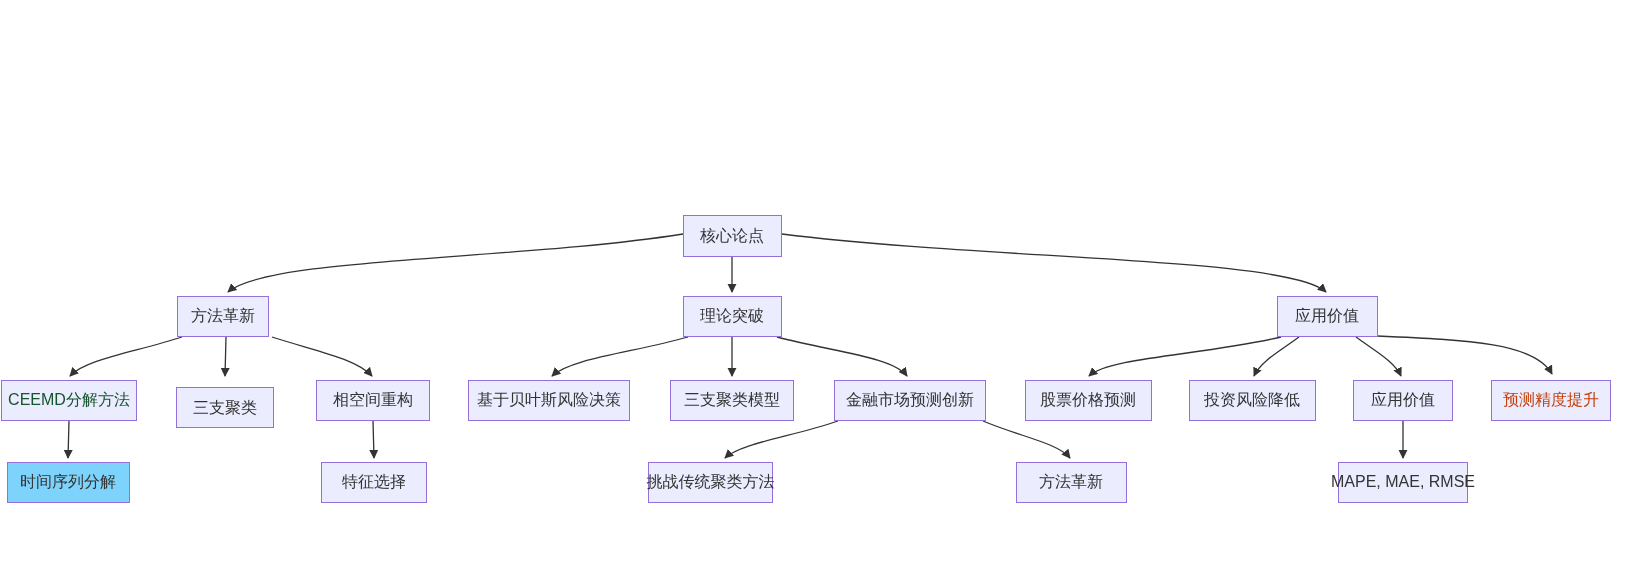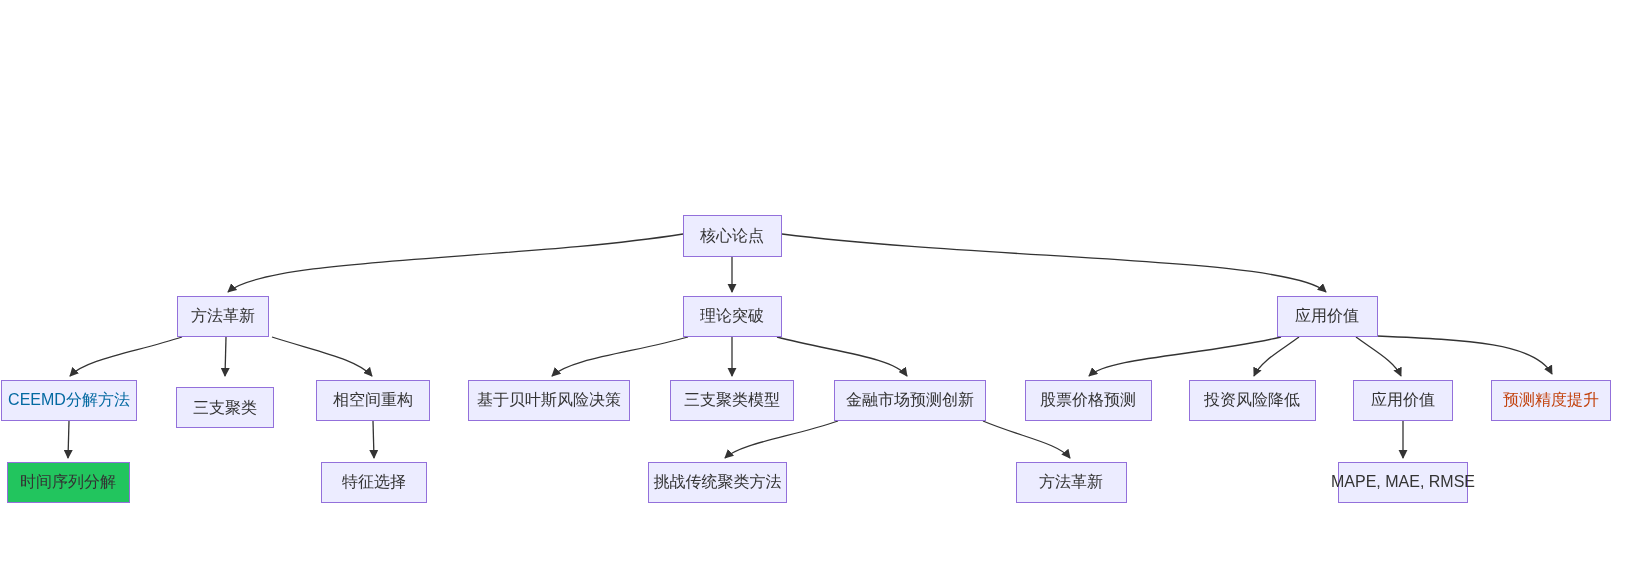--- a/index.html
+++ b/index.html
@@ -75,21 +75,21 @@
     <div class="node" style="left: 177px; top: 295.5px; width: 92px; height: 41px; background: rgb(236, 236, 255); border-color: rgb(147, 112, 219);">
       <span style="color: rgb(51, 51, 51);">方法革新</span>
     </div>
     <div class="node" style="left: 682.5px; top: 295.5px; width: 99px; height: 41px; background: rgb(236, 236, 255); border-color: rgb(147, 112, 219);">
       <span style="color: rgb(51, 51, 51);">理论突破</span>
     </div>
     <div class="node" style="left: 1276.5px; top: 295.5px; width: 101px; height: 41px; background: rgb(236, 236, 255); border-color: rgb(147, 112, 219);">
       <span style="color: rgb(51, 51, 51);">应用价值</span>
     </div>
     <div class="node" style="left: 1px; top: 379.5px; width: 136px; height: 41px; background: rgb(236, 236, 255); border-color: rgb(147, 112, 219);">
-      <span style="color: #0369a1; text-align: center;">CEEMD分解方法</span>
+      <span style="color: #14532d; text-align: center;">CEEMD分解方法</span>
     </div>
     <div class="node" style="left: 176px; top: 387px; width: 98px; height: 41px; background: rgb(236, 236, 255); border-color: rgb(147, 112, 219);">
       <span style="color: rgb(51, 51, 51);">三支聚类</span>
     </div>
     <div class="node" style="left: 316px; top: 379.5px; width: 114px; height: 41px; background: rgb(236, 236, 255); border-color: rgb(147, 112, 219);">
       <span style="color: rgb(51, 51, 51);">相空间重构</span>
     </div>
     <div class="node" style="left: 468px; top: 379.5px; width: 162px; height: 41px; background: rgb(236, 236, 255); border-color: rgb(147, 112, 219);">
       <span style="color: rgb(51, 51, 51);">基于贝叶斯风险决策</span>
     </div>
@@ -104,27 +104,27 @@
     </div>
     <div class="node" style="left: 1188.5px; top: 379.5px; width: 127px; height: 41px; background: rgb(236, 236, 255); border-color: rgb(147, 112, 219);">
       <span style="color: rgb(51, 51, 51);">投资风险降低</span>
     </div>
     <div class="node" style="left: 1353px; top: 379.5px; width: 100px; height: 41px; background: rgb(236, 236, 255); border-color: rgb(147, 112, 219);">
       <span style="color: rgb(51, 51, 51);">应用价值</span>
     </div>
     <div class="node" style="left: 1491px; top: 379.5px; width: 120px; height: 41px; background: rgb(236, 236, 255); border-color: rgb(147, 112, 219);">
       <span style="color: #c2410c;">预测精度提升</span>
     </div>
-    <div class="node" style="left: 6.5px; top: 461.5px; width: 123px; height: 41px; background: #22c55e; border-color: rgb(147, 112, 219);">
+    <div class="node" style="left: 6.5px; top: 461.5px; width: 123px; height: 41px; background: #7dd3fc; border-color: rgb(147, 112, 219);">
       <span style="color: rgb(51, 51, 51);">时间序列分解</span>
     </div>
     <div class="node" style="left: 321px; top: 461.5px; width: 106px; height: 41px; background: rgb(236, 236, 255); border-color: rgb(147, 112, 219);">
       <span style="color: rgb(51, 51, 51);">特征选择</span>
     </div>
-    <div class="node" style="left: 648px; top: 461.5px; width: 139px; height: 41px; background: rgb(236, 236, 255); border-color: rgb(147, 112, 219);">
+    <div class="node" style="left: 648px; top: 461.5px; width: 125px; height: 41px; background: rgb(236, 236, 255); border-color: rgb(147, 112, 219);">
       <span style="color: rgb(51, 51, 51);">挑战传统聚类方法</span>
     </div>
     <div class="node" style="left: 1015.5px; top: 461.5px; width: 111px; height: 41px; background: rgb(236, 236, 255); border-color: rgb(147, 112, 219);">
       <span style="color: rgb(51, 51, 51);">方法革新</span>
     </div>
     <div class="node" style="left: 1338px; top: 461.5px; width: 130px; height: 41px; background: rgb(236, 236, 255); border-color: rgb(147, 112, 219);">
       <span style="color: rgb(51, 51, 51);">MAPE, MAE, RMSE</span>
     </div>
   </div>
 

